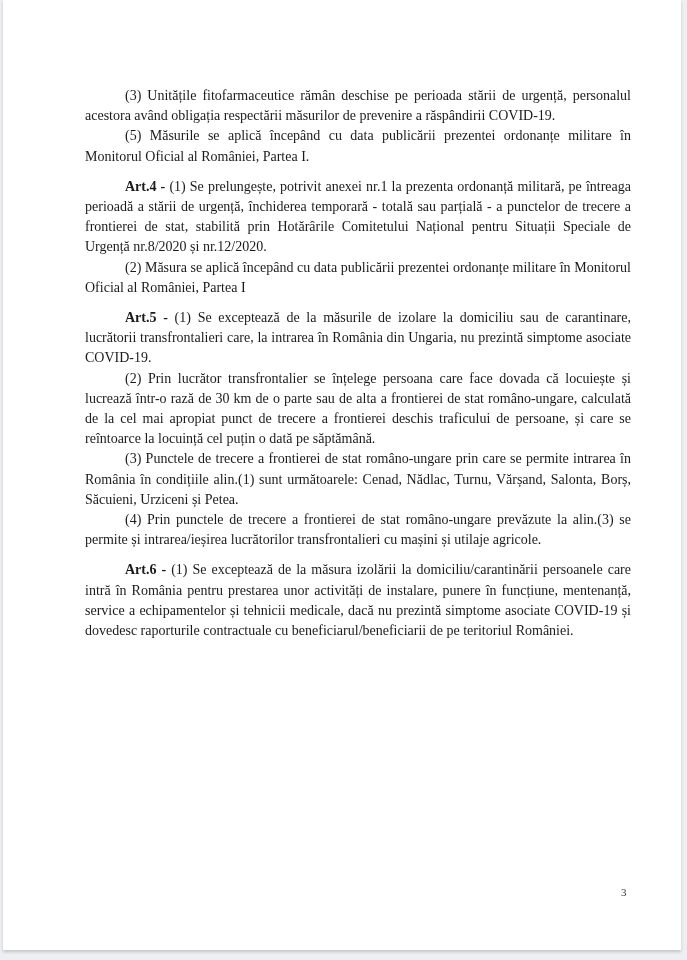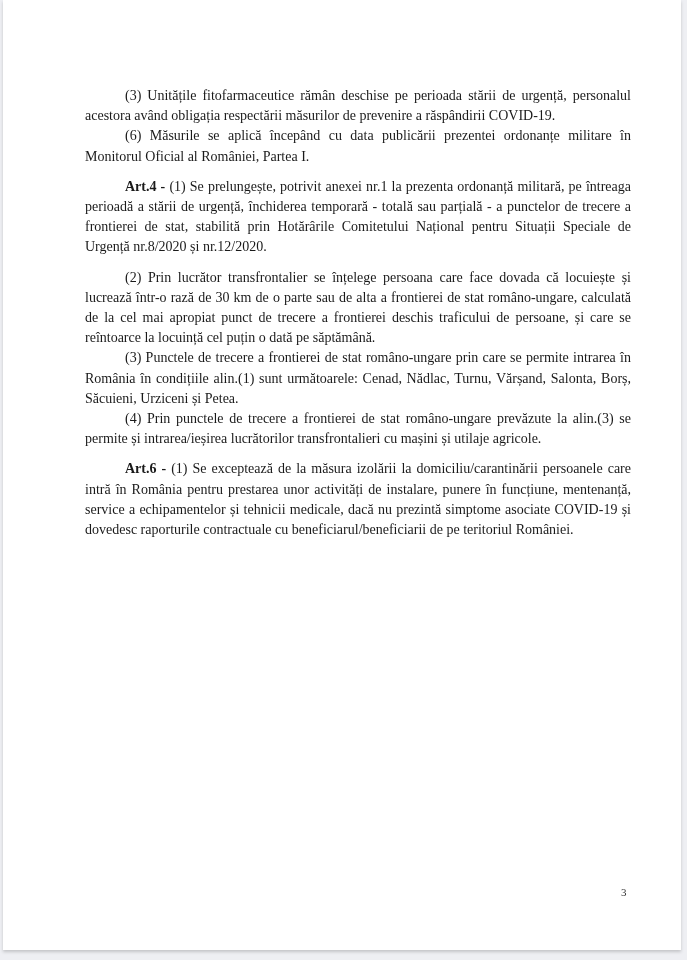--- a/index.html
+++ b/index.html
@@ -30,28 +30,30 @@
     }
   </style>
 </head>
 <body>
 
 <div class="page">
   <div class="content">
 
     <div>
       <p class="para">(3) Unitățile fitofarmaceutice rămân deschise pe perioada stării de urgență, personalul acestora având obligația respectării măsurilor de prevenire a răspândirii COVID-19.</p>
-      <p class="para">(6) Măsurile se aplică începând cu data publicării prezentei ordonanțe militare în Monitorul Oficial al României, Partea I.</p>
+      <p class="para">(5) Măsurile se aplică începând cu data publicării prezentei ordonanțe militare în Monitorul Oficial al României, Partea I.</p>
     </div>
 
     <div class="article">
       <p class="para"><span class="art-label">Art.4 -</span><span> (1) Se prelungește, potrivit anexei nr.1 la prezenta ordonanță militară, pe întreaga perioadă a stării de urgență, închiderea temporară - totală sau parțială - a punctelor de trecere a frontierei de stat, stabilită prin Hotărârile Comitetului Național pentru Situații Speciale de Urgență nr.8/2020 și nr.12/2020.</span></p>
+      <p class="para">(2) Măsura se aplică începând cu data publicării prezentei ordonanțe militare în Monitorul Oficial al României, Partea I</p>
     </div>
 
     <div class="article">
+      <p class="para"><span class="art-label">Art.5 -</span><span> (1) Se exceptează de la măsurile de izolare la domiciliu sau de carantinare, lucrătorii transfrontalieri care, la intrarea în România din Ungaria, nu prezintă simptome asociate COVID-19.</span></p>
       <p class="para">(2) Prin lucrător transfrontalier se înțelege persoana care face dovada că locuiește și lucrează într-o rază de 30 km de o parte sau de alta a frontierei de stat româno-ungare, calculată de la cel mai apropiat punct de trecere a frontierei deschis traficului de persoane, și care se reîntoarce la locuință cel puțin o dată pe săptămână.</p>
       <p class="para">(3) Punctele de trecere a frontierei de stat româno-ungare prin care se permite intrarea în România în condițiile alin.(1) sunt următoarele: Cenad, Nădlac, Turnu, Vărșand, Salonta, Borș, Săcuieni, Urziceni și Petea.</p>
       <p class="para">(4) Prin punctele de trecere a frontierei de stat româno-ungare prevăzute la alin.(3) se permite și intrarea/ieșirea lucrătorilor transfrontalieri cu mașini și utilaje agricole.</p>
     </div>
 
     <div class="article">
       <p class="para"><span class="art-label">Art.6 -</span><span> (1) Se exceptează de la măsura izolării la domiciliu/carantinării persoanele care intră în România pentru prestarea unor activități de instalare, punere în funcțiune, mentenanță, service a echipamentelor și tehnicii medicale, dacă nu prezintă simptome asociate COVID-19 și dovedesc raporturile contractuale cu beneficiarul/beneficiarii de pe teritoriul României.</span></p>
     </div>
 
   </div>

